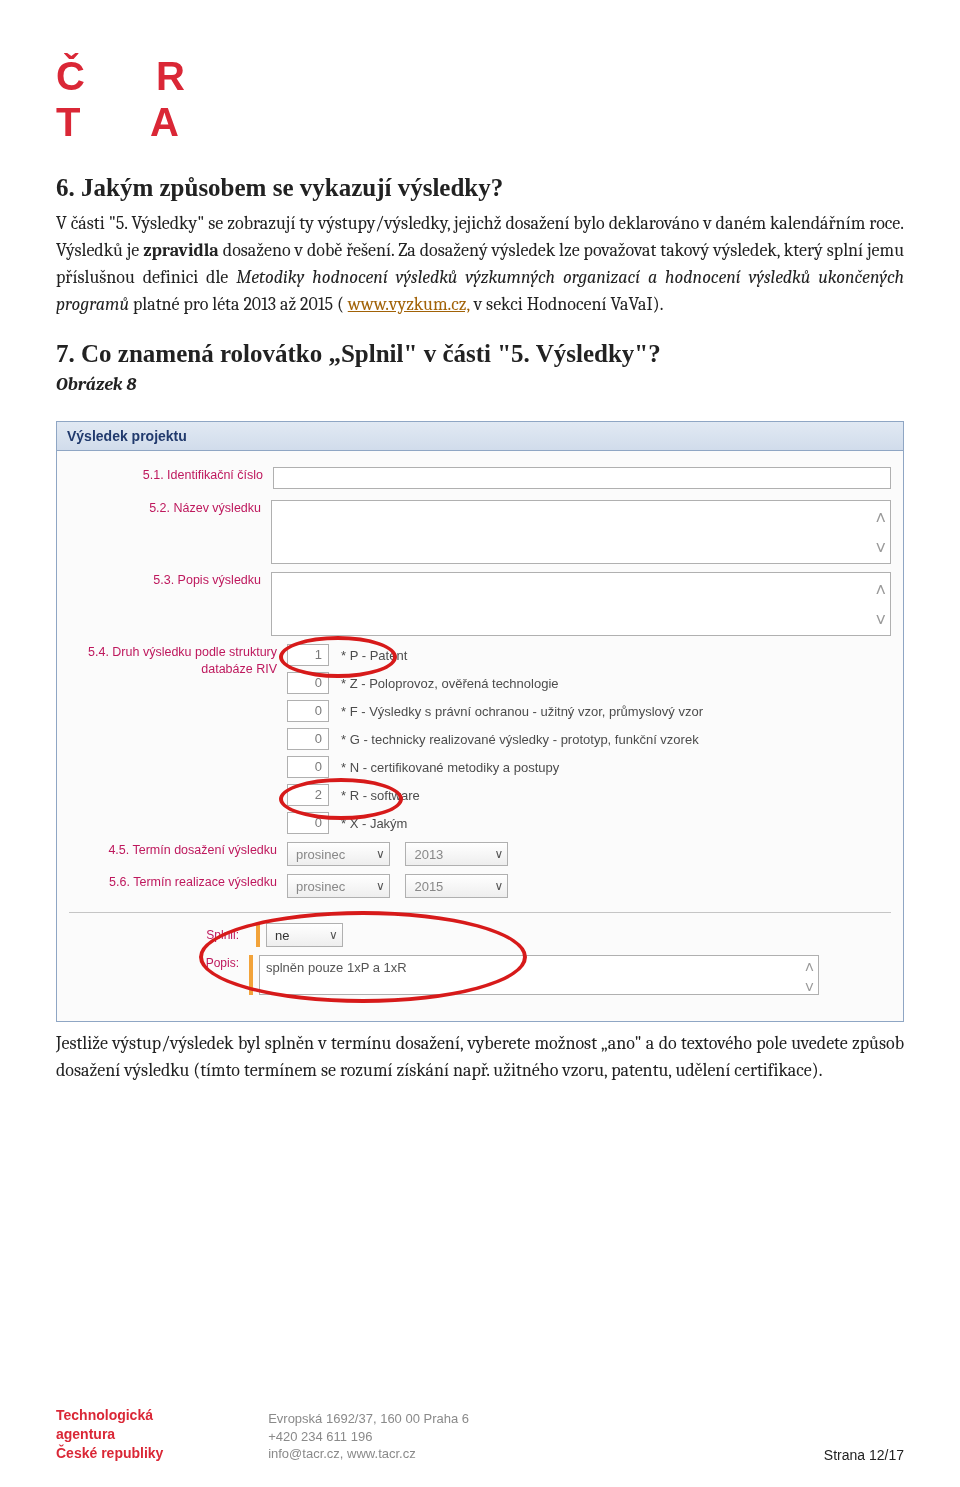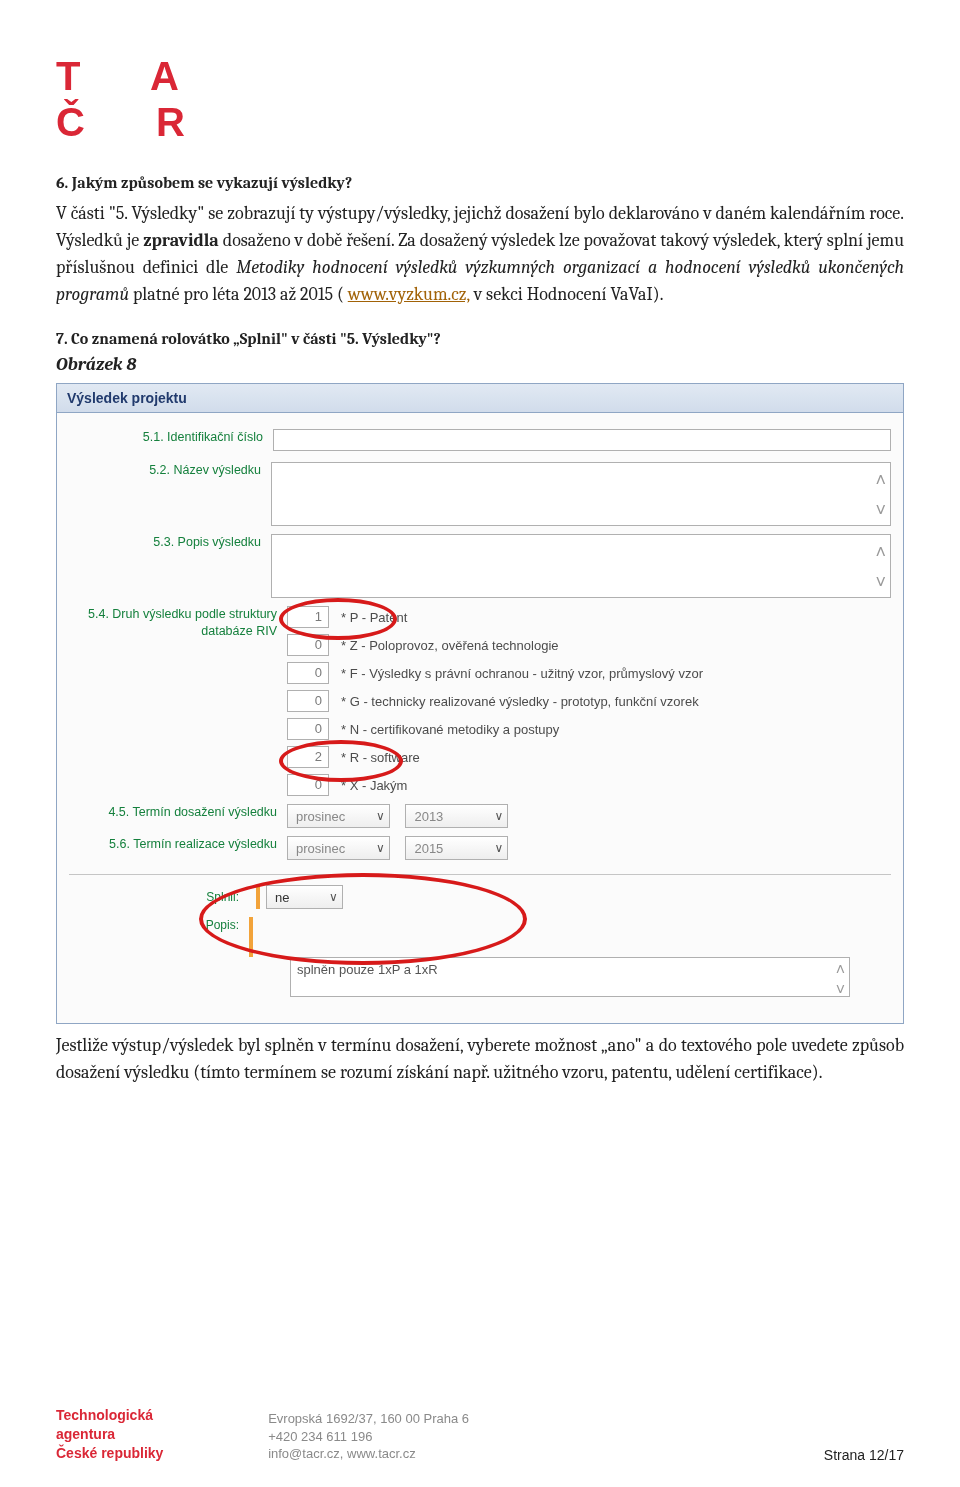--- a/index.html
+++ b/index.html
@@ -4,74 +4,74 @@
 <style>
   html, body { margin:0; padding:0; background:#fff; }
   body { width:960px; font-family:Cambria, Georgia, "Times New Roman", serif; color:#222; }
   .page { padding:56px 56px 40px 56px; box-sizing:border-box; min-height:1487px; position:relative; }
 
   
   .logo { font-family:Arial,Helvetica,sans-serif; color:#DA2736; font-weight:700; letter-spacing:30px; font-size:40px; line-height:1; }
   .logo-row { display:block; height:46px; }
 
   
-  .h-num { font-weight:700; font-size:16px; margin-top:26px; }
+  .h-num { font-weight:700; font-size:25px; margin-top:26px;font-family:Liberation Serif, serif; }
   .p-body { font-size:18px; line-height:1.5; margin-top:8px; text-align:justify; }
   .p-body .bold { font-weight:700;margin-top:40px; }
   .p-body .ital { font-style:italic; }
   a.link { color:#a16207; text-decoration:underline; }
   .obr-label { font-weight:700; font-style:italic; font-size:18px; margin-top:6px; }
 
   
-  .panel-shell { margin-top:8px; border:1px solid #8fa6c4; background:#f6f8fb; font-family:Verdana,Tahoma,sans-serif; font-size:13px; color:#3f3f3f; }
+  .panel-shell { margin-top:26px; border:1px solid #8fa6c4; background:#f6f8fb; font-family:Verdana,Tahoma,sans-serif; font-size:13px; color:#3f3f3f; }
   .panel-titlebar { background:linear-gradient(#e1e9f3,#d1dceb); border-bottom:1px solid #8fa6c4; padding:6px 10px; color:#213a6d; font-weight:700; font-size:14px; }
   .panel-inner { padding:8px 12px 18px 12px; background:#fbfbfb; }
 
   .form-row { display:flex; align-items:flex-start; margin:8px 0; }
-  .form-label { width:208px; text-align:right; padding-right:10px; color:#15803d; font-size:12.5px; line-height:1.35; }
+  .form-label { width:208px; text-align:right; padding-right:10px; color:#be185d; font-size:12.5px; line-height:1.35; }
   .form-field { flex:1; position:relative; }
 
   .fld-input { display:inline-block; border:1px solid #b0b0b0; background:#fff; height:22px; box-sizing:border-box; }
   .fld-wide { width:618px; }
   .ta-box { border:1px solid #b0b0b0; background:#fff; height:62px; width:618px; position:relative; }
   .ta-scrollhints { position:absolute; right:4px; top:6px; color:#9a9a9a; font-size:18px; line-height:22px; display:flex; flex-direction:column; gap:8px; }
 
   .num-list { display:flex; flex-direction:column; gap:6px; }
   .num-item { display:flex; align-items:center; }
   .num-box { width:42px; height:22px; border:1px solid #b0b0b0; background:#fff; text-align:right; padding-right:6px; box-sizing:border-box; color:#7a7a7a; font-size:13px; line-height:20px; margin-right:12px; }
   .num-text { color:#4c4c4c; }
 
   .sel-box { display:inline-flex; align-items:center; border:1px solid #b0b0b0; background:linear-gradient(#fff,#eee); height:24px; box-sizing:border-box; color:#888; padding:0 4px 0 8px; margin-right:12px; }
   .sel-box .vtxt { min-width:74px; }
   .sel-box .caret { font-size:12px; color:#555; margin-left:6px; }
 
   .thin-hr { border:0; border-top:1px solid #c5c5c5; margin:14px 0 10px 0; }
 
   .orange-bar { display:inline-block; width:4px; background:#f2a33a; align-self:stretch; margin-right:6px; height:24px; }
-  .popis-wrap { display:flex; align-items:center;flex-direction:column; }
+  .popis-wrap { display:flex; align-items:flex-start; }
   .popis-input { border:1px solid #b0b0b0; background:#fff; height:40px; width:560px; padding:4px 6px; box-sizing:border-box; color:#555; font-size:13px; position:relative; }
   .popis-scroll { position:absolute; right:4px; top:4px; color:#9a9a9a; font-size:16px; line-height:16px; display:flex; flex-direction:column; gap:4px; }
 
   
   .ellipse { position:absolute; border:4px solid #d71a1a; border-radius:50%; pointer-events:none; }
 
   
   .footer { position:absolute; left:56px; right:56px; bottom:24px; display:flex; align-items:flex-end; justify-content:space-between; font-family:Arial,Helvetica,sans-serif; }
   .footer-left { color:#DA2736; font-weight:700; font-size:14px; line-height:1.35; }
   .footer-mid { color:#8a8a8a; font-size:13px; line-height:1.35; margin-left:-250px; }
   .footer-page { color:#222; font-size:14px; }
 </style>
 </head>
 <body>
 
 <div class="page">
 
   <div class="logo">
+    <span class="logo-row">Č R</span>
     <span class="logo-row">T A</span>
-    <span class="logo-row">Č R</span>
   </div>
 
   <div class="h-num">6.  Jakým způsobem se vykazují výsledky?</div>
   <div class="p-body">
     <span>V části "5. Výsledky" se zobrazují ty výstupy/výsledky, jejichž dosažení bylo deklarováno v daném kalendářním roce. Výsledků je </span>
     <span class="bold">zpravidla</span>
     <span> dosaženo v době řešení. Za dosažený výsledek lze považovat takový výsledek, který splní jemu příslušnou definici dle </span>
     <span class="ital">Metodiky hodnocení výsledků výzkumných organizací a hodnocení výsledků ukončených programů</span>
     <span> platné pro léta 2013 až 2015 (</span>
     <a class="link">www.vyzkum.cz,</a>

